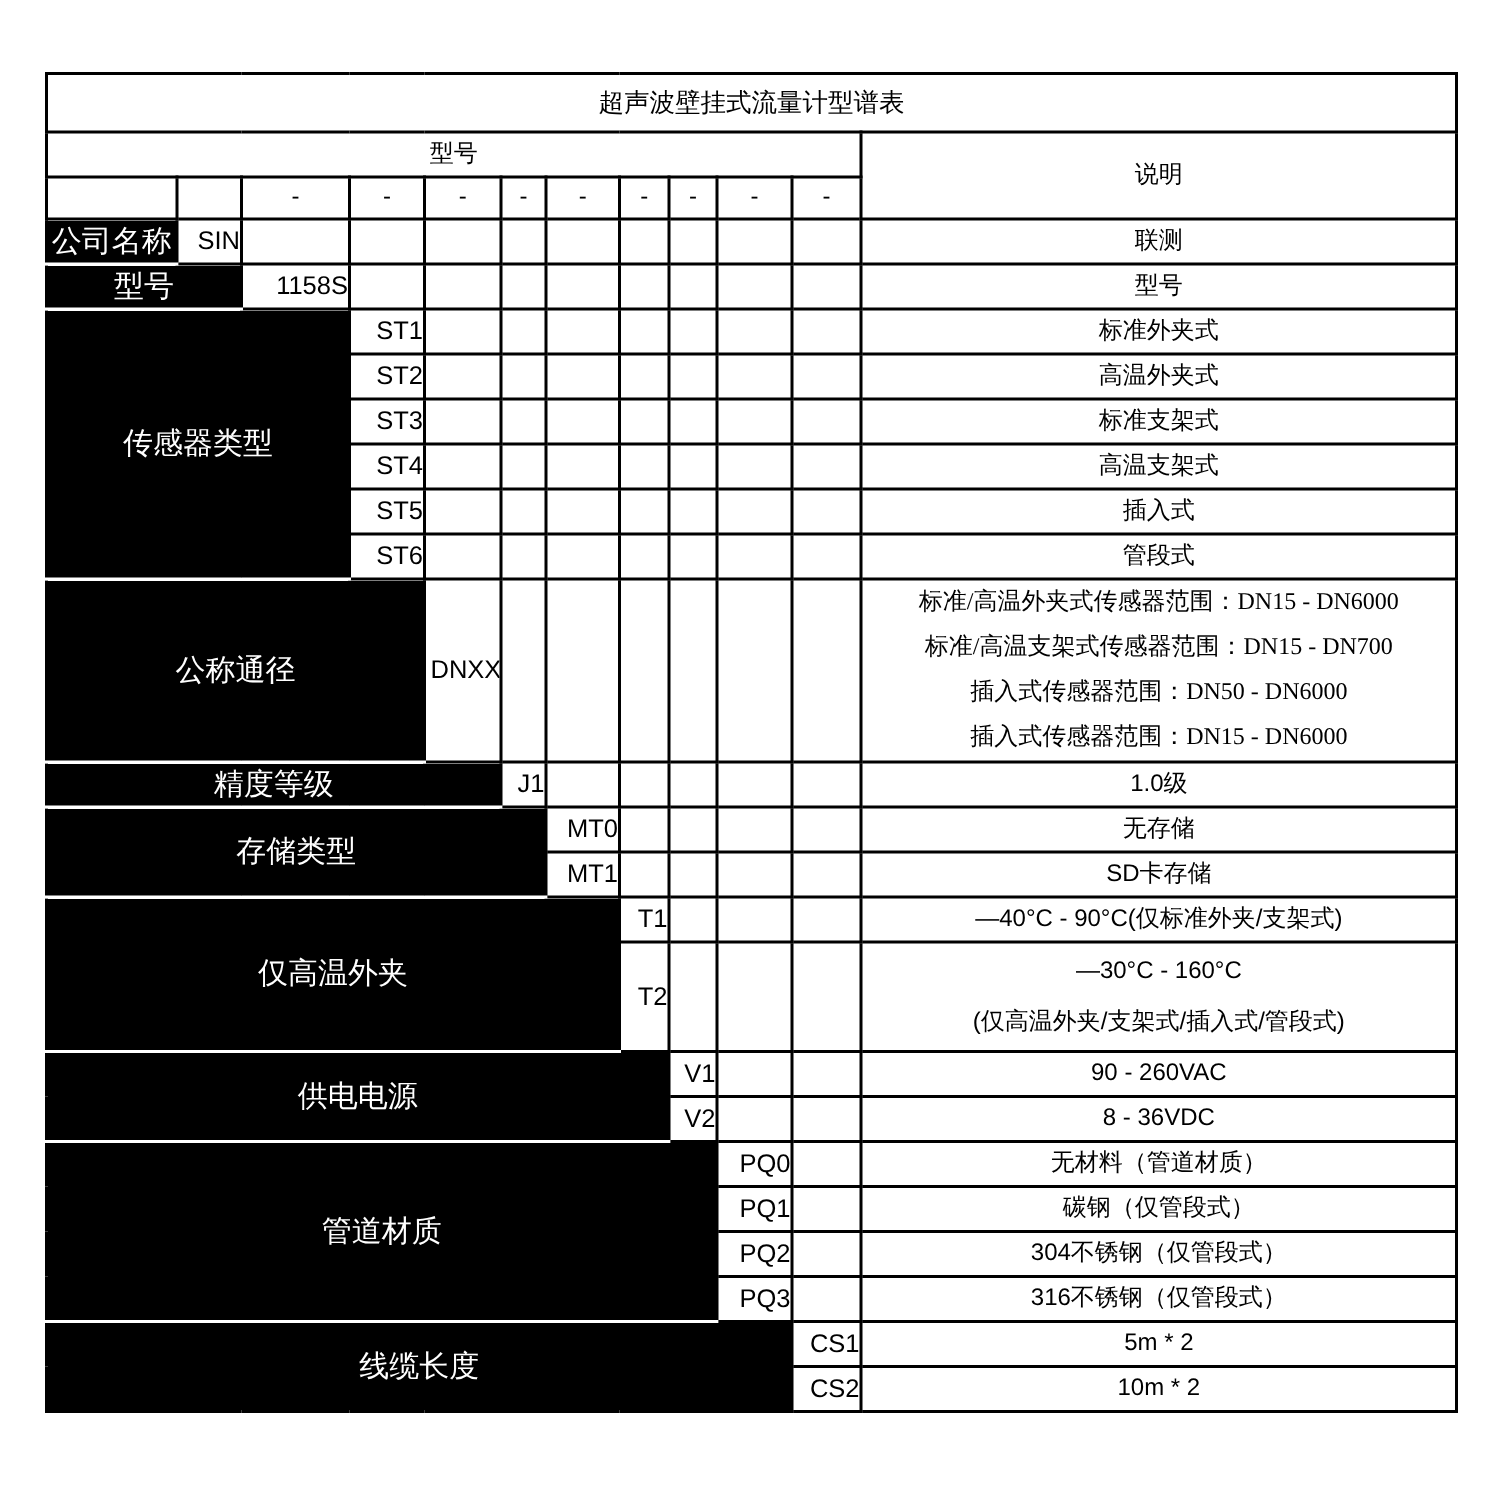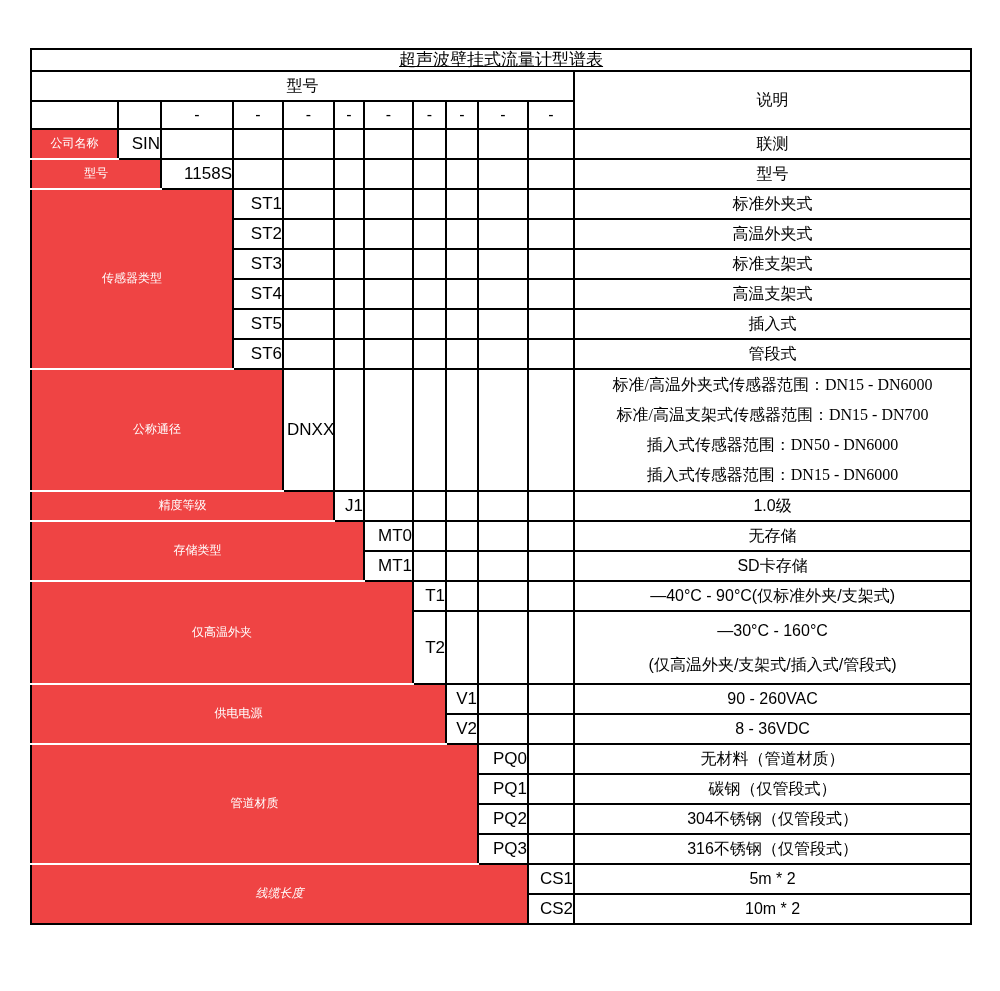--- a/index.html
+++ b/index.html
@@ -2,25 +2,25 @@
 <html><head>
 <meta charset="utf-8">
 <style>
   html,body{margin:0;padding:0;background:#ffffff;}
   body{width:1000px;height:991px;position:relative;font-family:"Liberation Sans",sans-serif;color:#000;}
   .tbl-wrap{position:absolute;left:30px;top:48px;width:940px;}
   table{border-collapse:collapse;table-layout:fixed;width:940px;}
   td{border:2px solid #000;font-size:16px;text-align:center;vertical-align:middle;padding:0;overflow:hidden;line-height:1.15;}
   td.title{font-size:17px;}
   td.code{text-align:right;padding-left:3px;font-size:17px;}
-  td.blue{background:#ef4444;color:#fff;border-top-color:#fff;border-bottom-color:#fff;font-size:12px;}
+  td.blue{background:#000000;color:#fff;border-top-color:#fff;border-bottom-color:#fff;font-size:20px;}
   td.blue.first{border-top-color:#000;}
-  td.blue.last{border-bottom-color:#000;font-style:italic;}
+  td.blue.last{border-bottom-color:#000;}
   tr{height:30px;}
-  tr.r-title{height:22px;text-decoration:underline;}
+  tr.r-title{height:39px;}
   tr.r-dash{height:28px;}
   tr.r-dn{height:120px;}
   tr.r-t2{height:73px;}
   .desc-line{line-height:30px;font-family:Liberation Serif, serif;}
   .desc-line2{line-height:34px;}
 </style>
 </head>
 <body>
 
 <div class="tbl-wrap">

